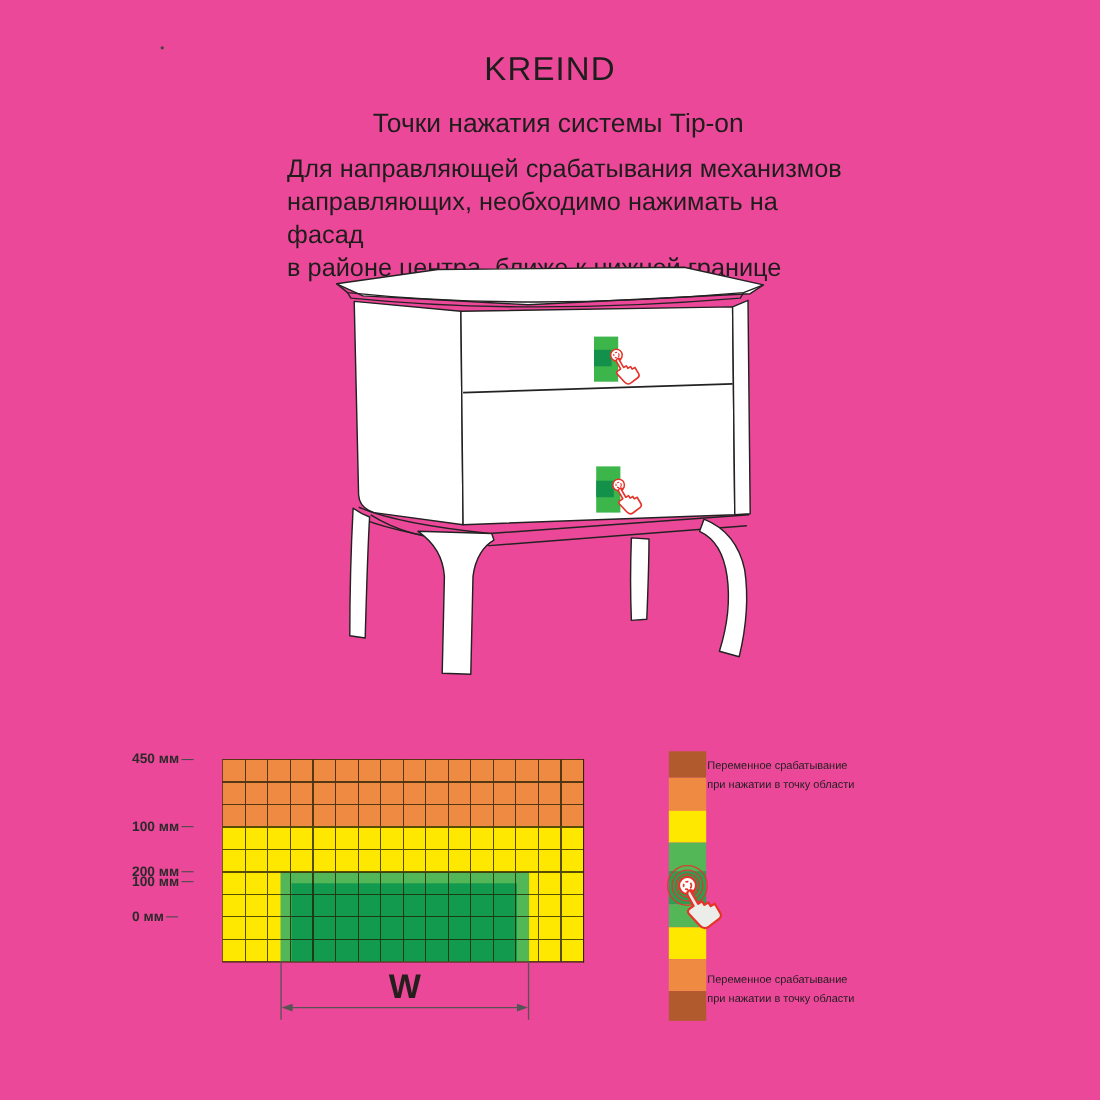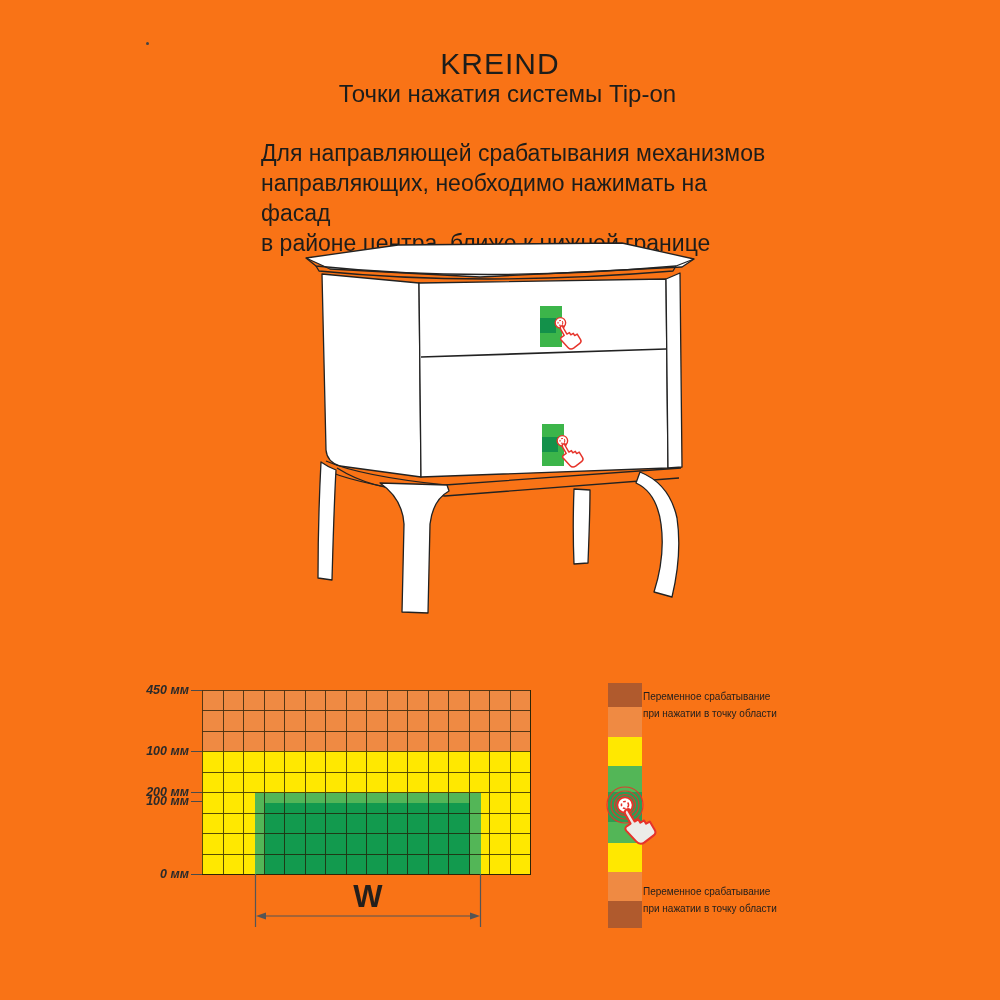--- a/index.html
+++ b/index.html
@@ -1,41 +1,41 @@
 <!DOCTYPE html>
 <html><head>
 <meta charset="utf-8">
 <style>
   html,body{margin:0;padding:0;background:#fff;}
-  .page{position:relative;width:1000px;height:1000px;background:#f97316;overflow:hidden;
+  .page{position:relative;width:1000px;height:1000px;background:#ec4899;overflow:hidden;
         font-family:"Liberation Sans",sans-serif;color:#1d1d1b;}
   .stray-dot{position:absolute;left:146px;top:42px;width:3px;height:3px;background:#444;border-radius:50%;}
 
   
   .title{position:absolute;left:0;right:0;top:47px;text-align:center;font-size:30px;letter-spacing:1px;}
-  .subtitle{position:absolute;left:0;right:0;top:80px;text-align:center;font-size:24px;padding-left:15px;}
+  .subtitle{position:absolute;left:0;right:0;top:99px;text-align:center;font-size:24px;padding-left:15px;}
   .intro{position:absolute;left:261px;top:138px;width:520px;font-size:23px;line-height:30px;white-space:pre-line;}
 
   
   .furniture-svg{position:absolute;left:250px;top:235px;width:500px;height:390px;}
 
   
   .grid{position:absolute;left:202px;top:690px;width:328px;height:184px;
         background:linear-gradient(to bottom,#EF8A43 0,#EF8A43 61px,#FFE800 61px,#FFE800 100%);
         border-right:1px solid #2e2505;border-bottom:1px solid #2e2505;}
   .zone-light{position:absolute;left:53px;top:103px;width:226px;height:81px;background:#53B657;}
   .zone-dark{position:absolute;left:63px;top:113px;width:205px;height:71px;background:#129A4E;}
   .gridlines{position:absolute;inset:0;pointer-events:none;opacity:.8;
         background-image:
           repeating-linear-gradient(to right,rgba(35,28,5,.95) 0 1px,transparent 1px 20.5px),
           repeating-linear-gradient(to bottom,rgba(35,28,5,.95) 0 1px,transparent 1px 20.44px);}
   .tick{position:absolute;left:120px;width:82px;height:18px;display:flex;align-items:center;
-        justify-content:flex-end;gap:2px;font-size:12.5px;font-weight:700;color:#2a2a2a;font-style:italic;}
+        gap:2px;font-size:12.5px;font-weight:700;color:#2a2a2a;}
   .tickline{width:11px;height:0;border-top:1.4px solid #4a4a4a;}
-  .t450{top:681px}.t300{top:742px}.t200px{top:783px}.t100{top:792px}.t0{top:865px}
+  .t450{top:681px}.t300{top:742px}.t200px{top:783px}.t100{top:792px}.t0{top:824px}
 
   .wdim-svg{position:absolute;left:250px;top:872px;width:240px;height:60px;}
   .wlabel{position:absolute;left:255px;top:879px;width:226px;text-align:center;
           font-size:31px;font-weight:700;color:#241f1c;}
   .caption{position:absolute;left:185px;top:934px;font-size:14px;color:#2a2a2a;}
   .caption b{font-weight:700;}
 
   
   .legend-bar{position:absolute;left:608px;top:683px;width:34px;display:flex;flex-direction:column;}
   .legend-bar div{width:34px;}

